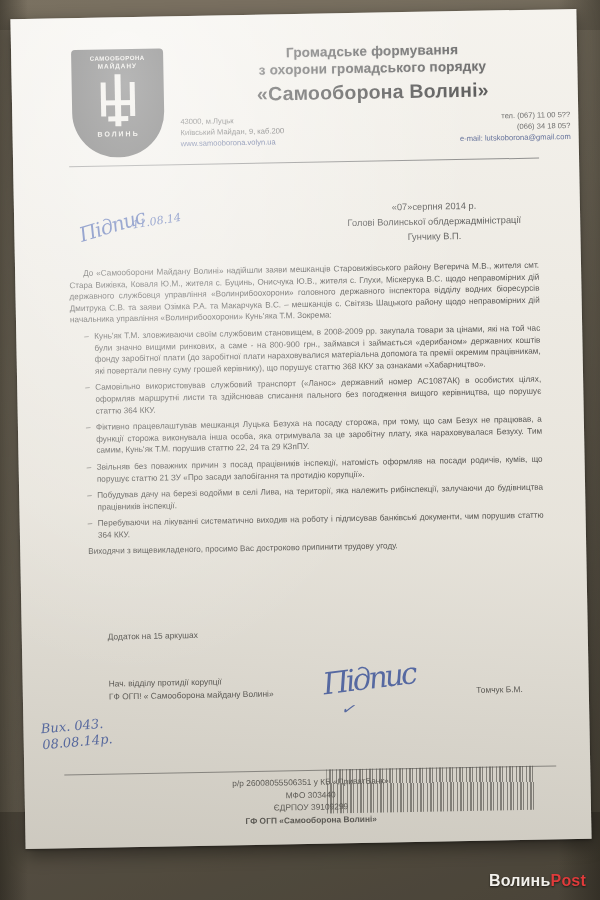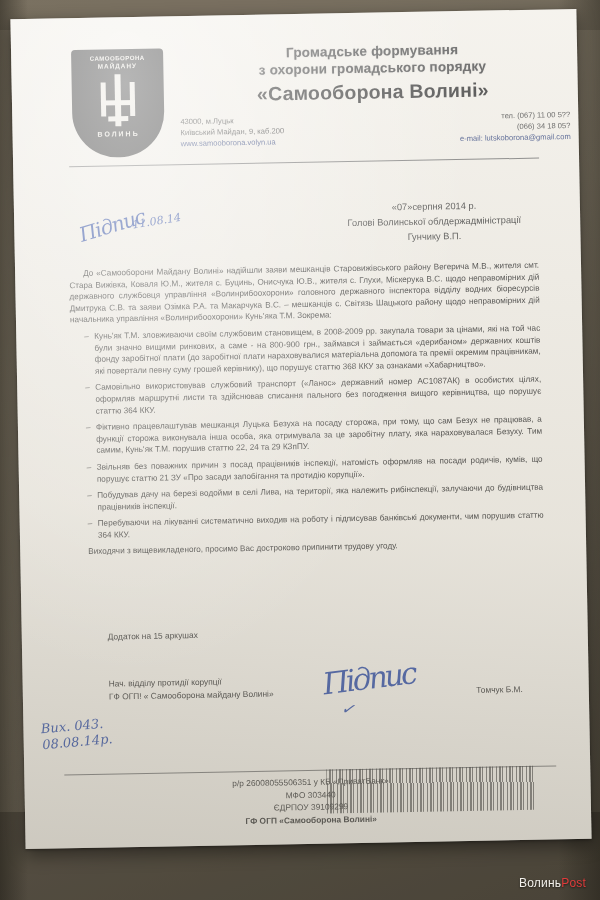--- a/index.html
+++ b/index.html
@@ -283,22 +283,22 @@
       #1d1d1d 0px, #1d1d1d 1px, transparent 1px, transparent 3px,
       #1d1d1d 3px, #1d1d1d 5px, transparent 5px, transparent 6px,
       #1d1d1d 6px, #1d1d1d 7px, transparent 7px, transparent 10px);
   }
 
   
   .watermark {
     position: absolute;
     right: 14px;
     bottom: 10px;
-    font-size: 12px;
-    font-weight: normal;
+    font-size: 16px;
+    font-weight: bold;
     color: #f3f1ec;
     text-shadow: 0 1px 2px rgba(0,0,0,.6);
     letter-spacing: .2px;
   }
   .watermark .wm-red { color: #e03b3b; }
 </style>
 </head>
 <body>
 
 <div id="scene">

